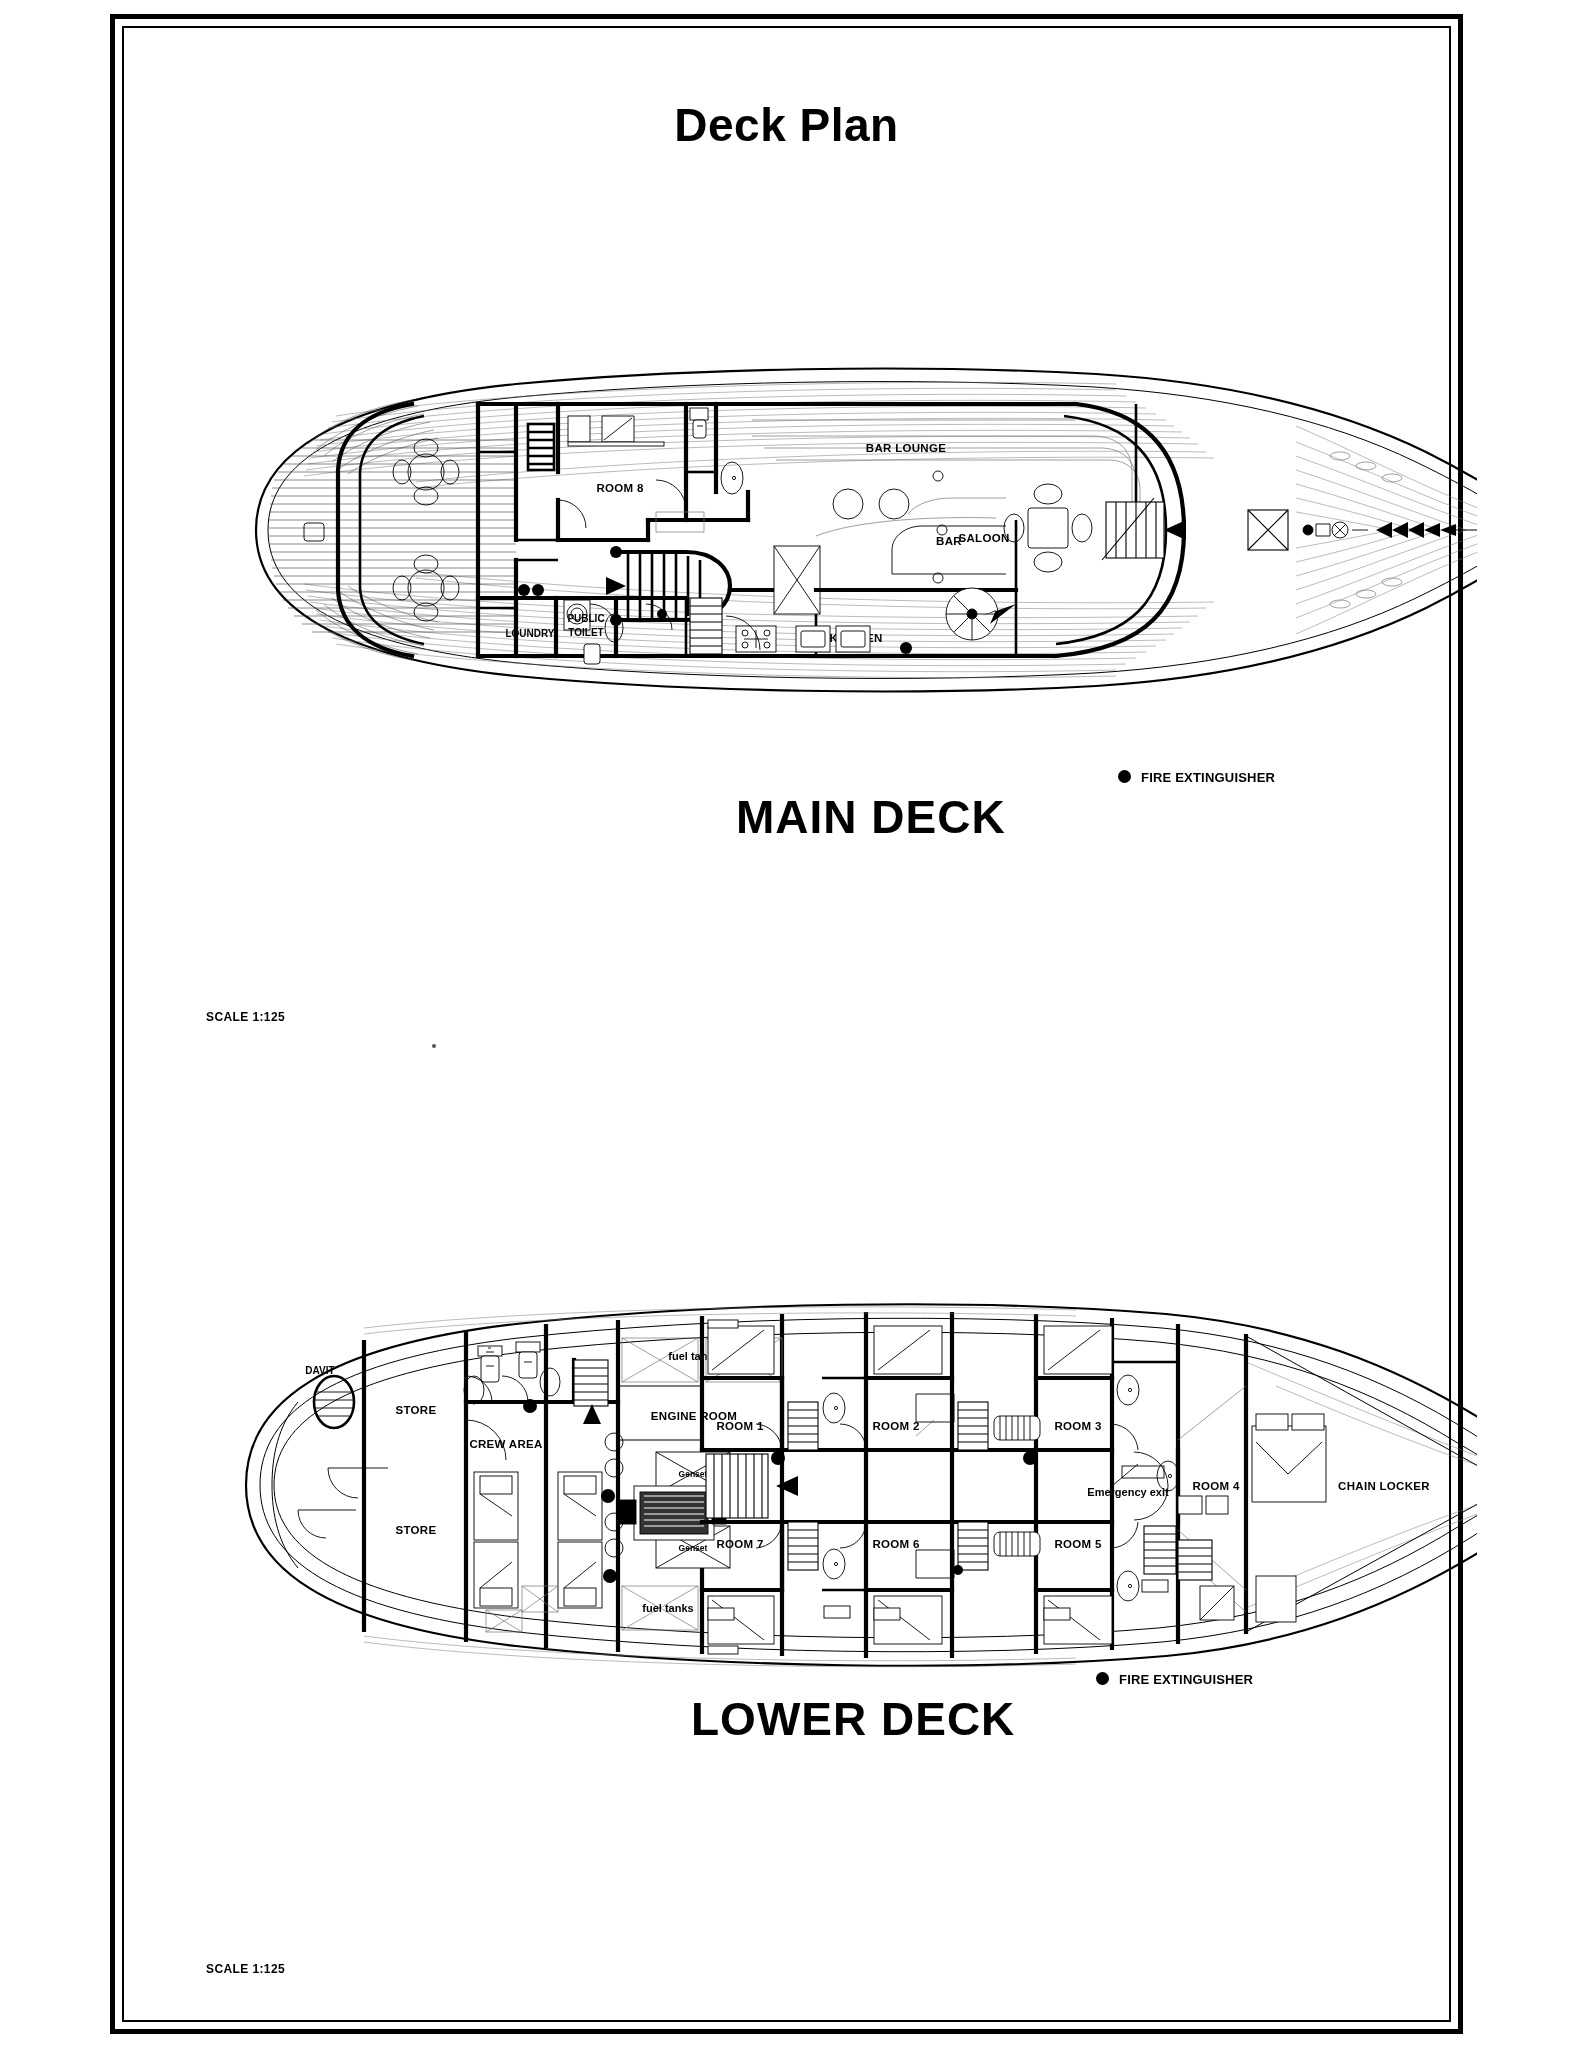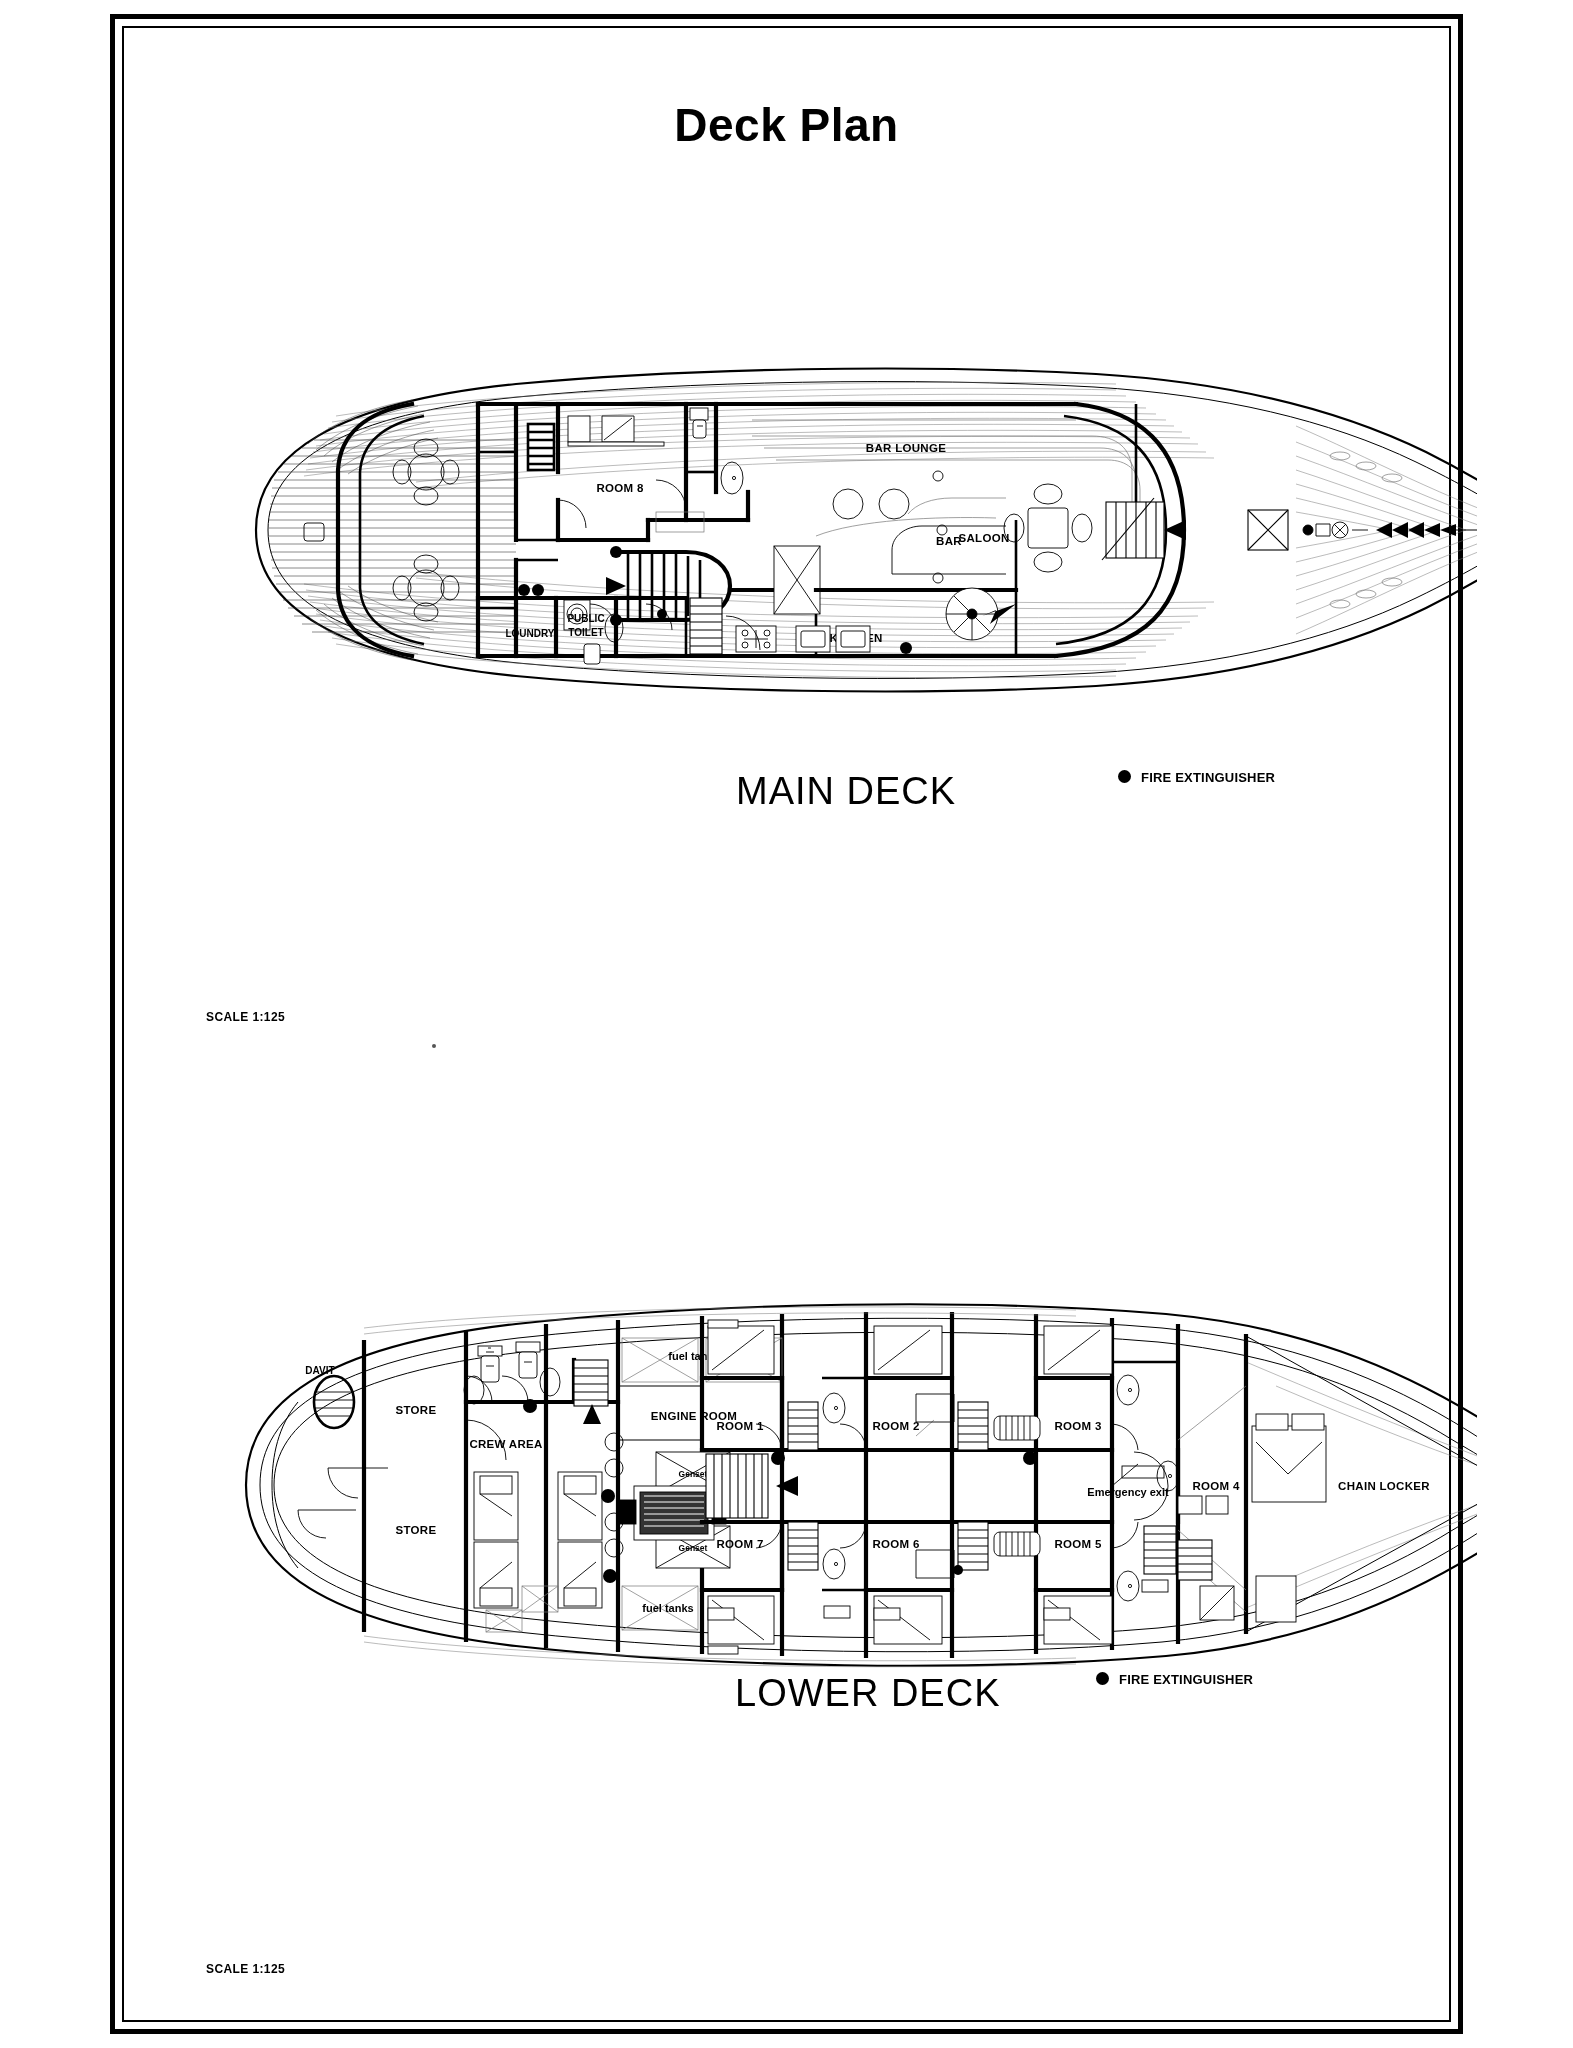--- a/index.html
+++ b/index.html
@@ -42,27 +42,28 @@
   }
 
   .deck-block{ position:absolute; }
   #main-deck-block{ left:120px; top:360px; width:1340px; height:340px; }
   #lower-deck-block{ left:120px; top:1290px; width:1340px; height:390px; }
 
   .deck-svg{ display:block; width:100%; height:100%; overflow:visible;}
 
   .deck-caption{
     position:absolute;
-    font-size:38px;
-    font-weight:400;
+    font-size:46px;
+    font-weight:700;
     letter-spacing:1px;
     white-space:nowrap;
+    margin-top:20px;
   }
   #main-deck-caption{ left:640px; top:770px; }
-  #lower-deck-caption{ left:639px; top:1672px; }
+  #lower-deck-caption{ left:595px; top:1672px; }
 
   .legend{
     position:absolute;
     display:flex;
     gap:10px;
     white-space:nowrap;
   }
   #main-legend{ left:1022px; top:770px; }
   #lower-legend{ left:1000px; top:1672px; }
   .legend .dot{

